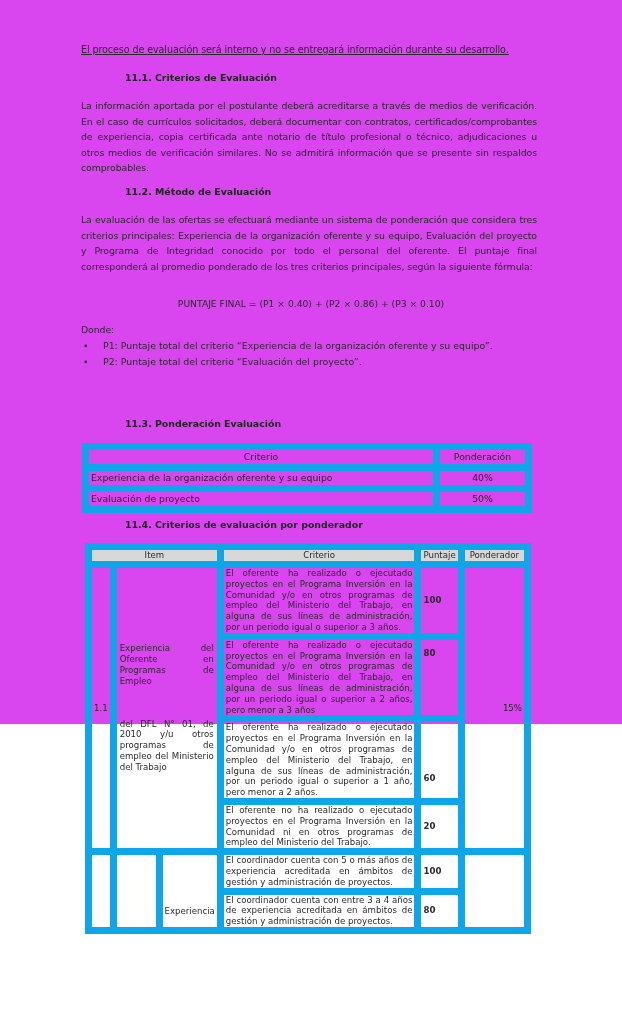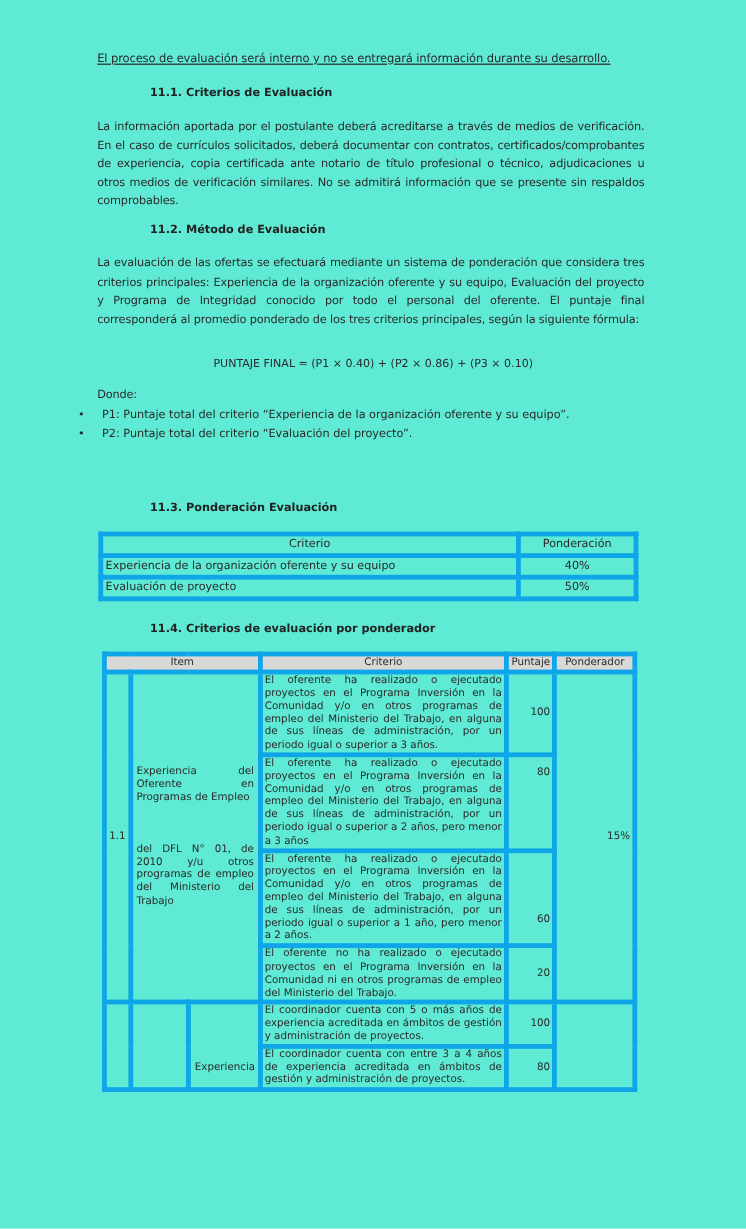--- a/index.html
+++ b/index.html
@@ -1,35 +1,35 @@
 <!DOCTYPE html>
 <html><head>
 <meta charset="utf-8">
 <style>
   html, body { margin:0; padding:0; background:#ffffff; }
   body { width:622px; height:1024px; position:relative; overflow:hidden;
          font-family:"DejaVu Sans", sans-serif; color:#2a2a2a; }
-  .page { position:absolute; left:0; top:0; width:622px; height:1024px; background:#5eead4; }
+  .page { position:absolute; left:0; top:0; width:622px; height:724px; background:#d946ef; }
   .p { position:absolute; left:81px; width:456px; font-size:9.4px; line-height:15.6px; text-align:justify; letter-spacing:-0.1px; }
   .intro { top:42px; text-decoration:underline; text-align:left; white-space:nowrap; font-size:9.6px; }
   .h { position:absolute; left:81px; font-size:9.4px; font-weight:bold; color:#222;margin-left:44px; }
   .formula { position:absolute; top:298px; left:0; width:622px; text-align:center; font-size:9.2px; }
-  .list { position:absolute; left:63px; top:338px; width:460px; margin:0; padding:0; list-style:none; font-size:9.4px; line-height:15.6px; }
+  .list { position:absolute; left:81px; top:338px; width:460px; margin:0; padding:0; list-style:none; font-size:9.4px; line-height:15.6px; }
   .list li { position:relative; padding-left:22px; text-align:justify; }
   .list li::before { content:"•"; position:absolute; left:2px; top:0; }
   table { border-collapse:collapse; position:absolute; }
-  td, th { border:4px solid #0ea5e9; padding:0 2px; font-weight:normal; }
+  td, th { border:7px solid #0ea5e9; padding:0 2px; font-weight:normal; }
   .t1 { left:82px; top:443px; width:450px; font-size:9.3px; line-height:14px; }
   .t1 th { text-align:center; }
   .t1 td.c2 { text-align:center; }
   .t2 { left:85px; top:543px; width:446px; font-size:8.6px; line-height:10.8px; }
   .t2 th { background:#d8d8d8; text-align:center; line-height:11px; }
   .t2 td { vertical-align:middle; }
   .t2 .crit { text-align:justify; text-align-last:left; }
-  .t2 .pts { text-align:right; }
+  .t2 .pts { text-align:left;font-weight:bold; }
   .t2 .ctr { text-align:right; }
 </style>
 </head>
 <body>
 
 <div class="page">
 
   <div class="p intro">El proceso de evaluación será interno y no se entregará información durante su desarrollo.</div>
 
   <div class="h" style="top:72px;">11.1. Criterios de Evaluación</div>

